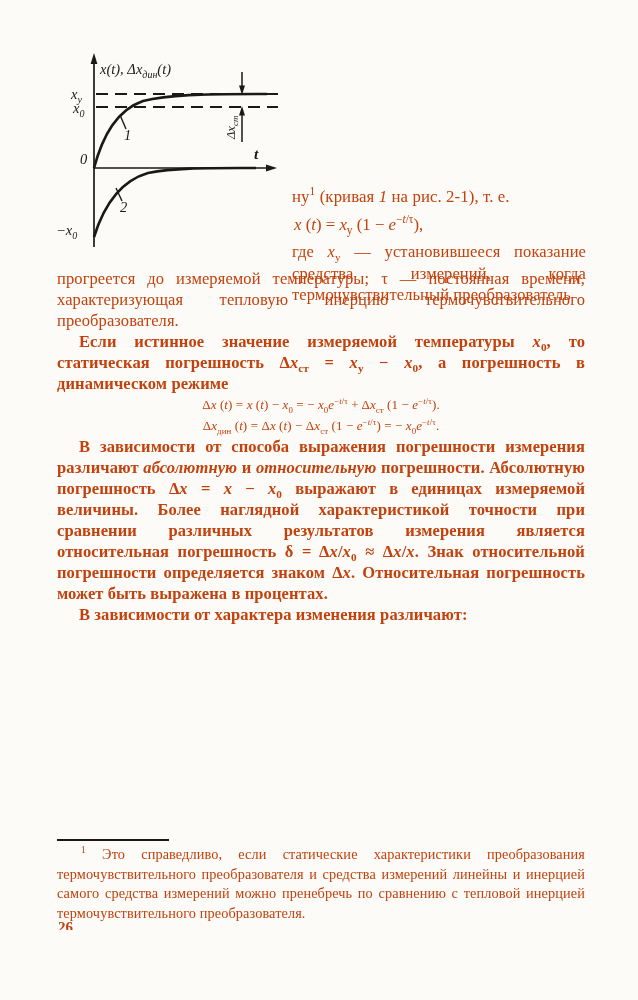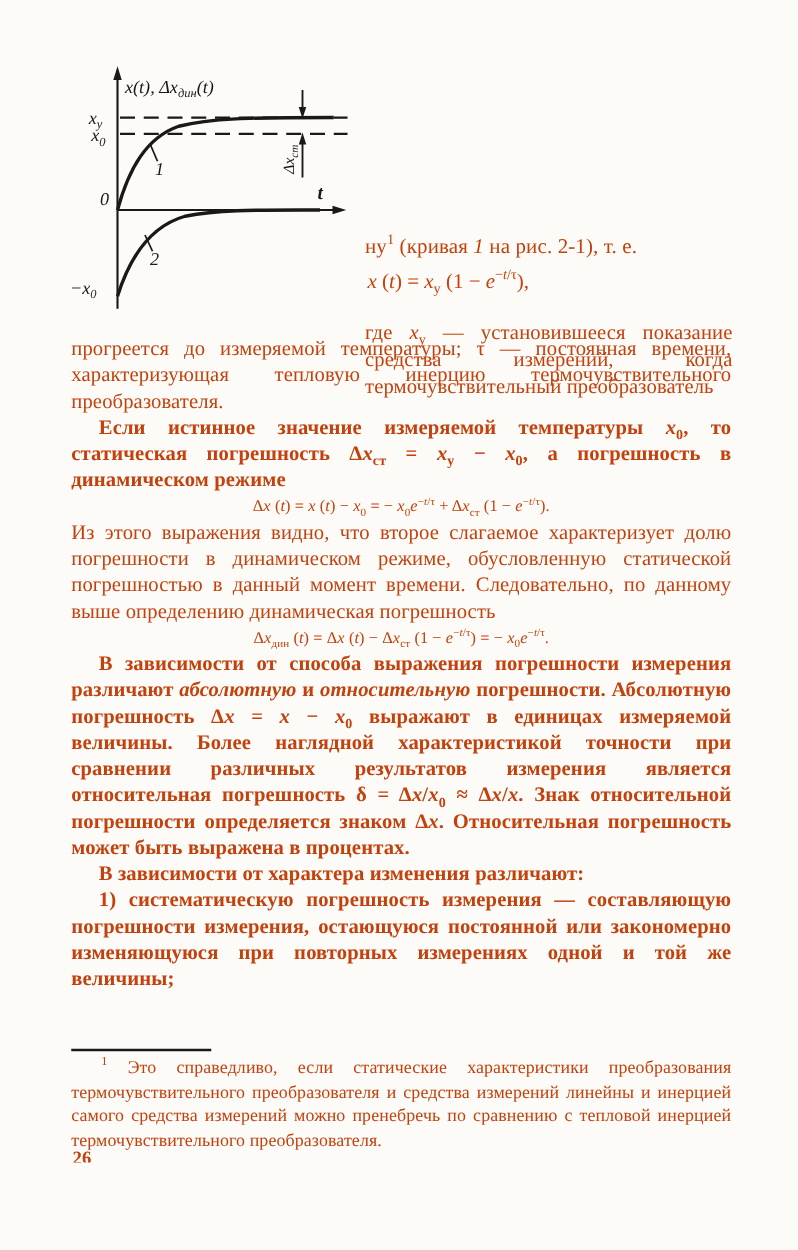--- a/index.html
+++ b/index.html
@@ -8,21 +8,21 @@
     background:#fcfbf8; overflow:hidden;
     font-family:"Liberation Serif", serif; color:#c2410c;
   }
   .caption {
     position:absolute; left:292px; top:62px; width:294px;
     font-size:14.8px; line-height:19.5px; text-align:justify;
     letter-spacing:0.1px;
   }
   .column { position:absolute; left:292px; top:149px; width:294px; }
   .col-line1 { font-size:16.8px; line-height:22px; letter-spacing:0.1px;margin-top:37px; }
-  .col-formula { font-size:16.8px; margin:7px 0 20px 2px; }
+  .col-formula { font-size:16.8px; margin:7px 0 6px 2px; }
   .col-after { font-size:16.5px; line-height:21.5px; text-align:justify; letter-spacing:0.1px; }
   .main {
     position:absolute; left:57px; top:268px; width:528px;
     font-size:16.5px; line-height:21px; text-align:justify;
     letter-spacing:0.1px;
   }
   .main p { margin:0; }
   .indent { text-indent:22px;font-weight:bold; }
   .formula { font-size:13px; margin:4px 0 6px 3px; text-align:center; text-indent:0;font-family:Liberation Serif, serif; }
   sup, sub { line-height:0; }
@@ -86,25 +86,23 @@
   <div class="column">
     <div class="col-line1">ну<sup>1</sup> (кривая <i>1</i> на рис. 2-1), т. е.</div>
     <div class="col-formula"><i>x</i> (<i>t</i>) = <i>x</i><sub>у</sub> (1 − <i>e</i><sup>−<i>t</i>/τ</sup>),</div>
     <div class="col-after">где <i>x</i><sub>у</sub> — установившееся показание средства измерений, когда термочувствительный преобразователь</div>
   </div>
 
   <div class="main">
     <p>прогреется до измеряемой температуры; τ — постоянная времени, характеризующая тепловую инерцию термочувствительного преобразователя.</p>
     <p class="indent">Если истинное значение измеряемой температуры <i>x</i><sub>0</sub>, то статическая погрешность Δ<i>x</i><sub>ст</sub> = <i>x</i><sub>у</sub> − <i>x</i><sub>0</sub>, а погрешность в динамическом режиме</p>
     <p class="formula">Δ<i>x</i> (<i>t</i>) = <i>x</i> (<i>t</i>) − <i>x</i><sub>0</sub> = − <i>x</i><sub>0</sub><i>e</i><sup>−<i>t</i>/τ</sup> + Δ<i>x</i><sub>ст</sub> (1 − <i>e</i><sup>−<i>t</i>/τ</sup>).</p>
-    <p>Из этого выражения видно, что второе слагаемое характеризует долю погрешности в динамическом режиме, обусловленную статической погрешностью в данный момент времени. Следовательно, по данному выше определению динамическая погрешность</p>
     <p class="formula">Δ<i>x</i><sub>дин</sub> (<i>t</i>) = Δ<i>x</i> (<i>t</i>) − Δ<i>x</i><sub>ст</sub> (1 − <i>e</i><sup>−<i>t</i>/τ</sup>) = − <i>x</i><sub>0</sub><i>e</i><sup>−<i>t</i>/τ</sup>.</p>
     <p class="indent">В зависимости от способа выражения погрешности измерения различают <i>абсолютную</i> и <i>относительную</i> погрешности. Абсолютную погрешность Δ<i>x</i> = <i>x</i> − <i>x</i><sub>0</sub> выражают в единицах измеряемой величины. Более наглядной характеристикой точности при сравнении различных результатов измерения является относительная погрешность δ = Δ<i>x</i>/<i>x</i><sub>0</sub> ≈ Δ<i>x</i>/<i>x</i>. Знак относительной погрешности определяется знаком Δ<i>x</i>. Относительная погрешность может быть выражена в процентах.</p>
     <p class="indent">В зависимости от характера изменения различают:</p>
-    <p class="indent">1) систематическую погрешность измерения — составляющую погрешности измерения, остающуюся постоянной или закономерно изменяющуюся при повторных измерениях одной и той же величины;</p>
   </div>
 
   <div class="fn-rule"></div>
   <div class="footnote"><sup>1</sup> Это справедливо, если статические характеристики преобразования термочувствительного преобразователя и средства измерений линейны и инерцией самого средства измерений можно пренебречь по сравнению с тепловой инерцией термочувствительного преобразователя.</div>
 
   <div class="pagenum">26</div>
 
 </div>
 
 </body></html>

